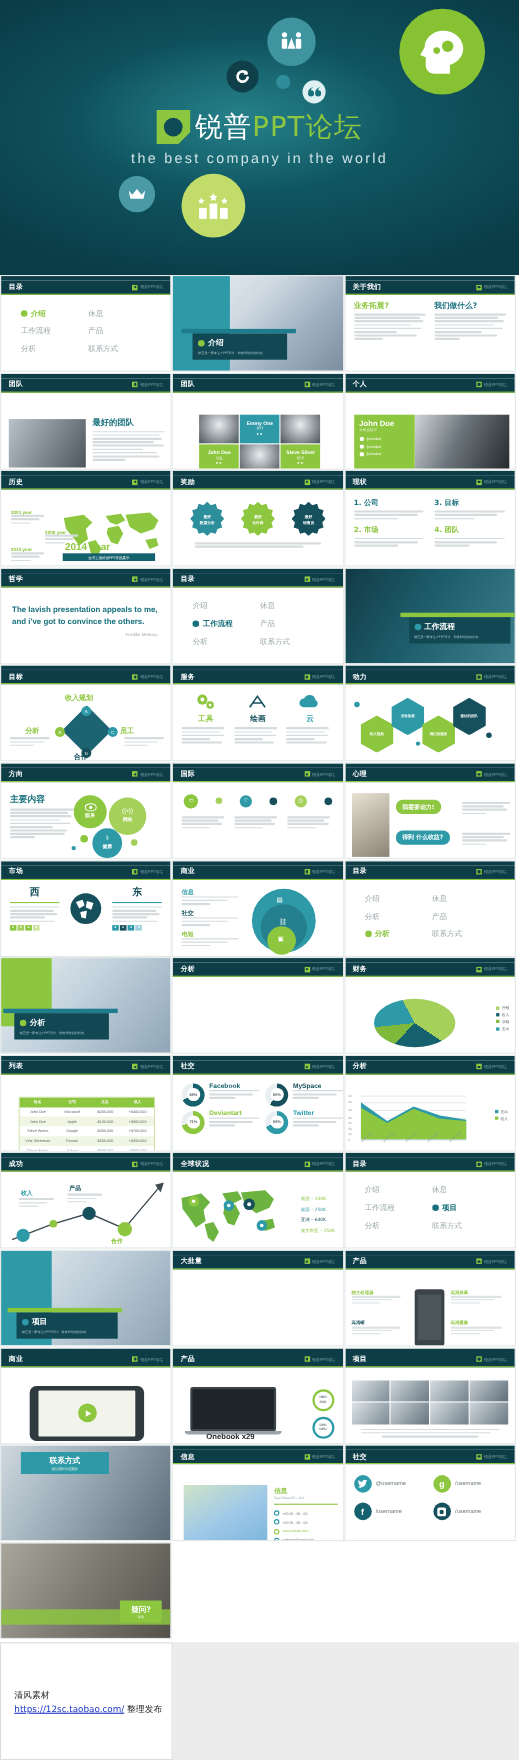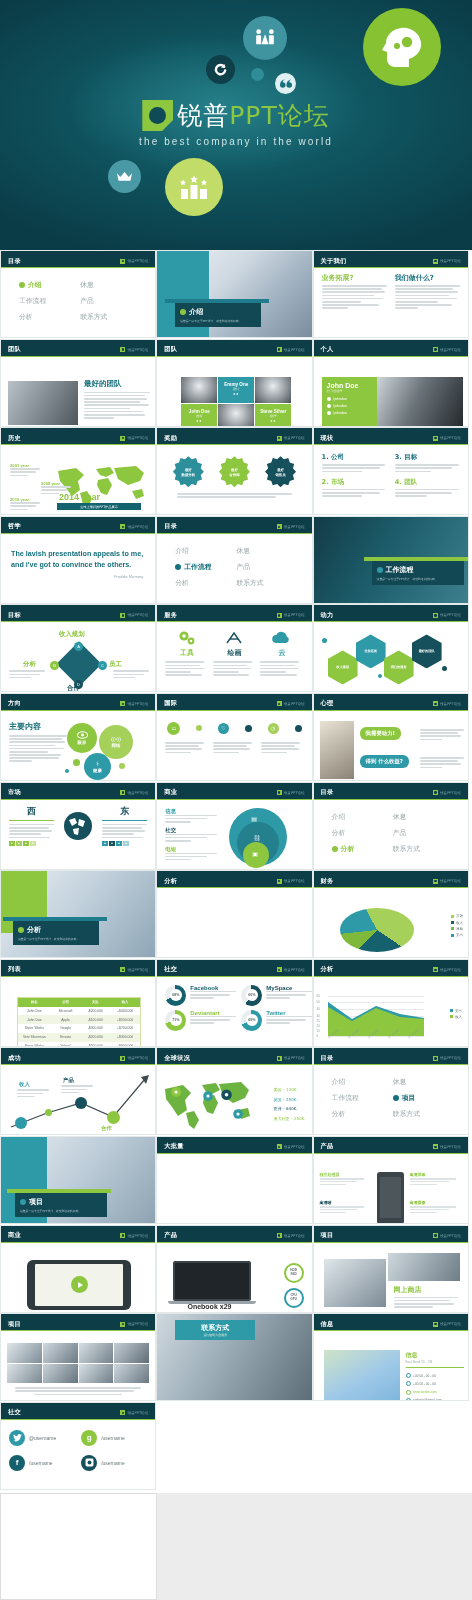--- a/index.html
+++ b/index.html
@@ -31,21 +31,21 @@
   .b-crown{width:33px; height:33px; left:108px; top:160px; background:#4a9aa6; }
   .b-bar { width:58px; height:58px; left:165px; top:158px; background:#c2dc6a; }
 
   .brand{ position:absolute; left:0; right:0; top:100px; text-align:center; }
   .brand-row{ display:flex; align-items:center; justify-content:center; gap:4px; }
   .logo-mark{ width:31px; height:31px; position:relative; }
   .logo-mark .lm-bg{ position:absolute; inset:0; background:#8dc63f; clip-path:polygon(0 0,100% 0,100% 64%,64% 100%,0 100%); }
   .logo-mark .lm-dot{ position:absolute; left:7px; top:7px; width:17px; height:17px; border-radius:50%; background:#0f4b56; }
   .brand-cn{ font-size:25px; color:#ffffff; letter-spacing:1px; line-height:1; }
   .brand-cn .g{ color:#8dc63f; }
-  .brand-sub{ margin-top:5px; font-size:10px; color:#cfe3e6; letter-spacing:2.1px; }
+  .brand-sub{ margin-top:5px; font-size:13px; color:#cfe3e6; letter-spacing:2.1px; }
 
   
   .grid{ position:absolute; left:0; top:250px; width:472px; display:flex; flex-wrap:wrap; }
   .slide{
     width:156.3px; height:88px; background:#ffffff; position:relative; overflow:hidden;
     border:0.6px solid #e3e8e8; margin:0 0 0.6px 0;
   }
   .s-top{ height:4px; background:#0d3d47; position:relative; }
   .s-hd{
     height:13px; background:#0d3d47; display:flex; align-items:center;
@@ -1481,41 +1481,20 @@
               <span>SSD</span>
             </div>
           <div class="ring t">
               <span>CPU</span>
               <span>GPU</span>
             </div>
         </div>
       </div>
     </div>
 
-    <div class="slide">
-      <div class="s-top"></div>
-      <div class="s-hd">
-          <span class="h-t cn">项目</span>
-        <span class="h-logo">
-            <i class="lg"></i>
-            <span class="lt cn">锐普PPT论坛</span>
-          </span>
-        </div>
-      <div class="s-body" style="padding:0">
-        <div style="position:absolute;left:10px;top:16px;width:62px;height:48px;background:linear-gradient(140deg,#dfe6ea,#7c8b96)"></div>
-        <div style="position:absolute;left:74px;top:10px;width:72px;height:28px;background:linear-gradient(120deg,#cdd7dd,#6f7d87)"></div>
-        <div style="position:absolute;left:80px;top:42px;width:64px">
-          <div style="font-size:7px;font-weight:bold;color:#8dc63f;margin-bottom:2px" class="cn">网上商店</div>
-          <div class="fl" style="width:100%"></div>
-            <div class="fl" style="width:88%"></div>
-            <div class="fl" style="width:95%"></div>
-            <div class="fl" style="width:62%"></div>
-        </div>
-      </div>
-    </div>
 
     <div class="slide">
       <div class="s-top"></div>
       <div class="s-hd">
           <span class="h-t cn">项目</span>
         <span class="h-logo">
             <i class="lg"></i>
             <span class="lt cn">锐普PPT论坛</span>
           </span>
         </div>
@@ -1614,20 +1593,32 @@
                   <rect x="0.6" y="0.6" width="8.8" height="8.8" rx="1.6" fill="#fff"></rect>
                   <circle cx="5" cy="5" r="2.2" fill="#16505c"></circle>
                 </svg>
             </span>
             <span class="soc-u">/username</span>
           </div>
         </div>
       </div>
     </div>
 
+    <div class="slide">
+      <div class="photo ph-quest"></div>
+      <div style="position:absolute;left:0;right:0;bottom:12px;height:14px;background:#8dc63f;opacity:.85"></div>
+      <div class="thx">
+        <div class="t1 cn">疑问?</div>
+        <div class="t2 cn">谢谢</div>
+      </div>
+    </div>
 
   </div>
 
   <div class="footer">
     <div class="page"></div>
+    <div class="ftxt cn">
+      <div>清风素材</div>
+      <div><a class="flink" href="#">https://12sc.taobao.com/</a><span> 整理发布</span></div>
+    </div>
   </div>
 
 </div>
 
 </body></html>

